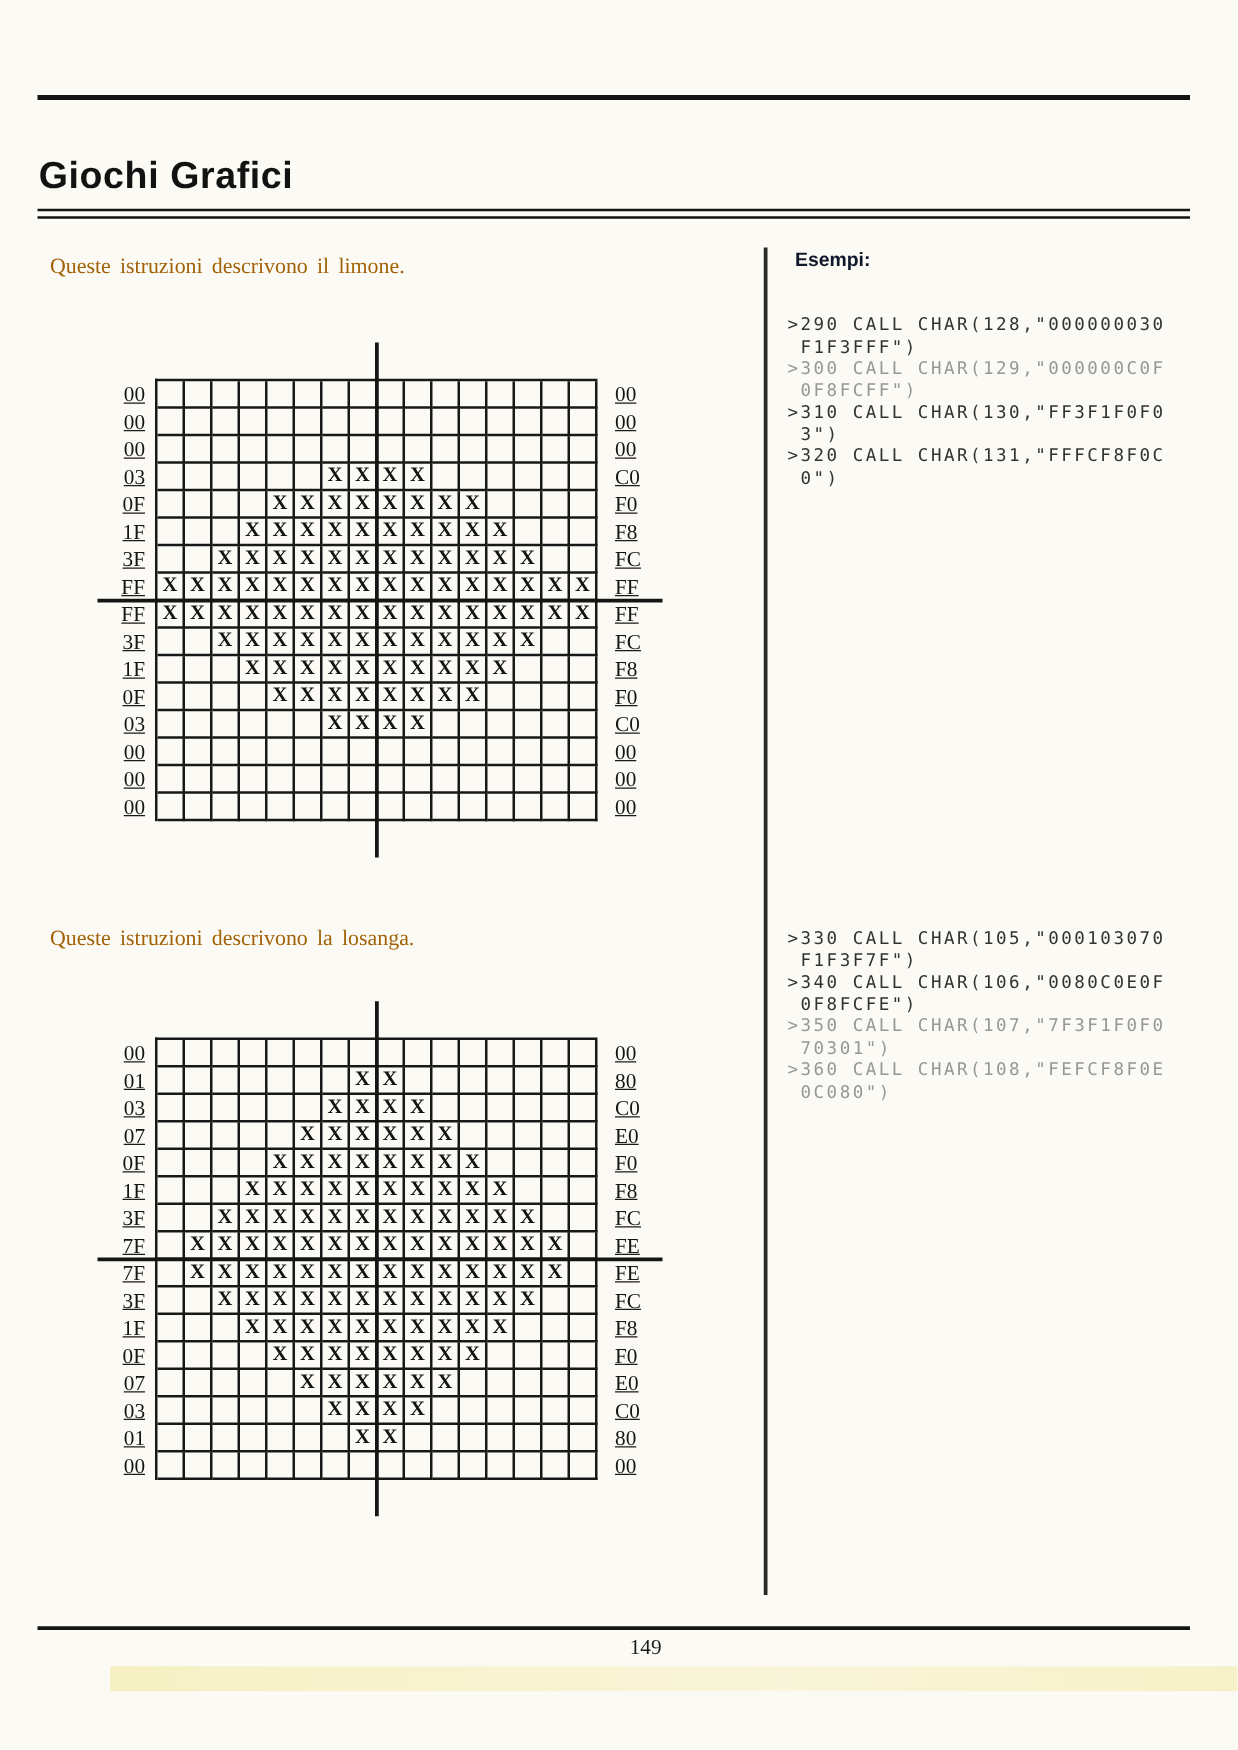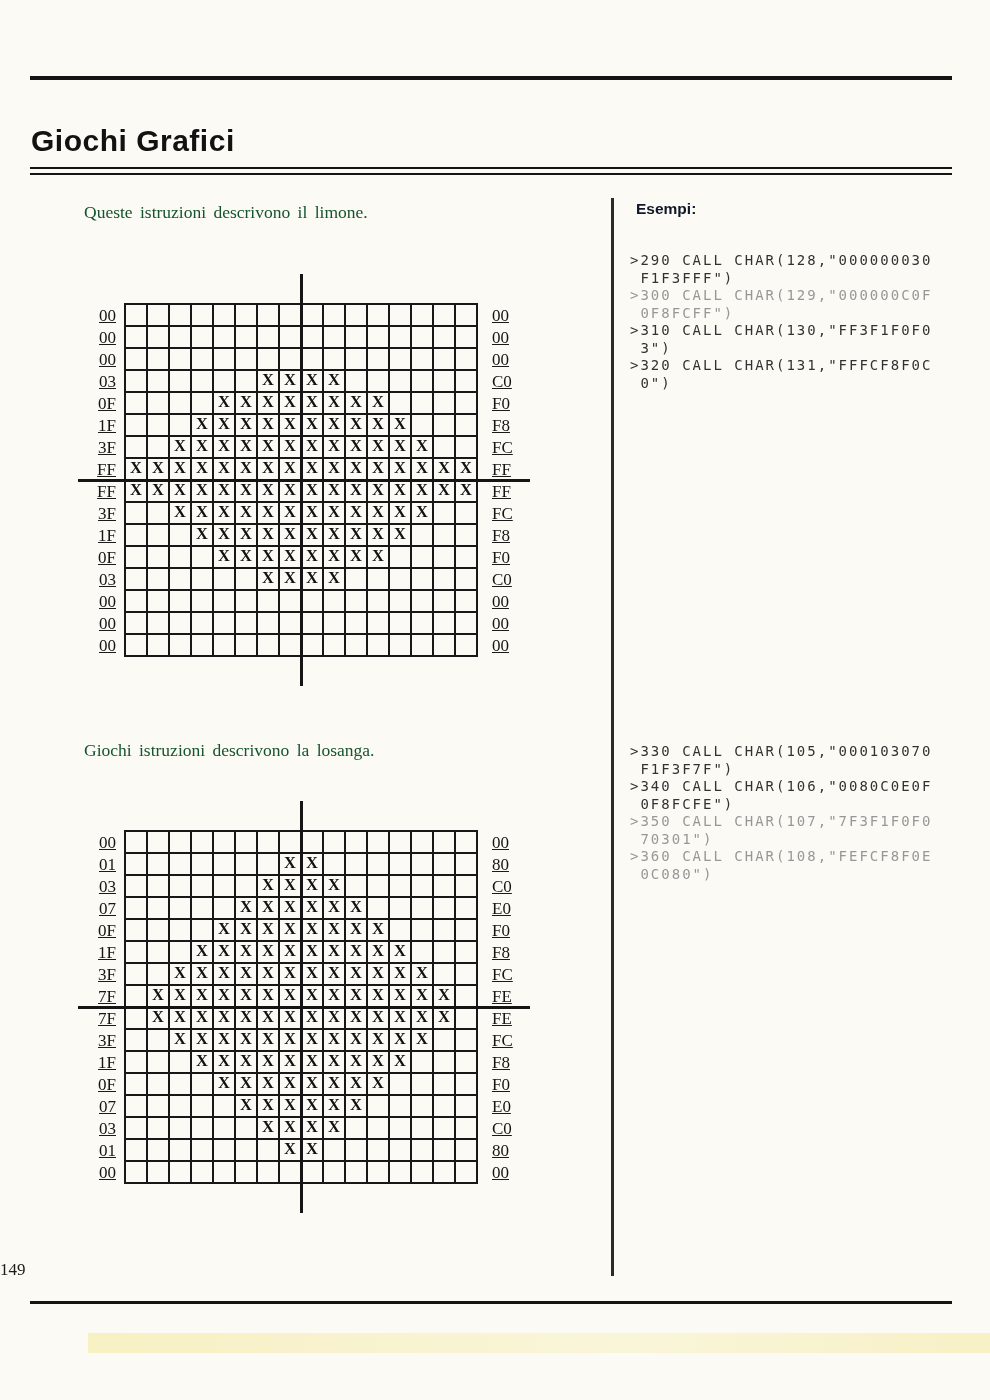--- a/index.html
+++ b/index.html
@@ -17,21 +17,21 @@
   .double-rule{
     position:absolute;left:30px;top:167px;width:922px;height:4px;
     border-top:2.5px solid #141414;border-bottom:2px solid #141414;
   }
   .page-title{
     position:absolute;left:31px;top:104px;
     font-family:"Liberation Sans", sans-serif;
     font-weight:bold;font-size:30px;letter-spacing:0.5px;color:#121212;
   }
   .caption{
-    position:absolute;left:40px;font-size:17.5px;word-spacing:3px;color:#14532d;margin-left:44px;
+    position:absolute;left:40px;font-size:17.5px;word-spacing:3px;color:#a16207;
   }
   .caption-lemon{top:202px;}
   .caption-losanga{top:740px;}
 
   
   .grid-wrapper{position:absolute;left:86px;width:430px;height:354px;}
   .grid-lemon{top:303px;}
   .grid-losanga{top:830px;}
   .glabels{position:absolute;top:2px;text-decoration:underline;}
   .glabels .glabel{height:22px;line-height:22px;font-size:17px;color:#151515;}
@@ -65,22 +65,22 @@
     position:absolute;left:630px;width:340px;
     font-family:"DejaVu Sans Mono", monospace;
     font-size:14px;letter-spacing:2px;line-height:17.5px;
     color:#323232;white-space:pre;
   }
   .code-block-1{top:252px;}
   .code-block-2{top:743px;}
   .code-line.faded{color:#979797;}
 
   .page-number{
-    position:absolute;left:0;top:1260px;width:945px;
-    font-size:17px;color:#1b1b1b;
+    position:absolute;left:0;top:1308px;width:945px;
+    text-align:center;font-size:17px;color:#1b1b1b;padding-left:44px;
   }
   .yellow-band{
     position:absolute;left:88px;top:1333px;width:902px;height:20px;
     background:linear-gradient(90deg, rgba(246,240,193,0.95), rgba(248,243,206,0.7) 60%, rgba(246,240,193,0.9));
   }
 </style>
 </head>
 <body>
 
 <div class="page">
@@ -585,21 +585,21 @@
         <div class="glabel">F0</div>
         <div class="glabel">C0</div>
         <div class="glabel">00</div>
         <div class="glabel">00</div>
         <div class="glabel">00</div>
       </div>
       <div class="vline"></div>
       <div class="hline"></div>
     </div>
 
-  <div class="caption caption-losanga">Giochi istruzioni descrivono la losanga.</div>
+  <div class="caption caption-losanga">Queste istruzioni descrivono la losanga.</div>
 
   <div class="grid-wrapper grid-losanga" id="grid-losanga">
       <div class="glabels glabels-left">
         <div class="glabel">00</div>
         <div class="glabel">01</div>
         <div class="glabel">03</div>
         <div class="glabel">07</div>
         <div class="glabel">0F</div>
         <div class="glabel">1F</div>
         <div class="glabel">3F</div>

